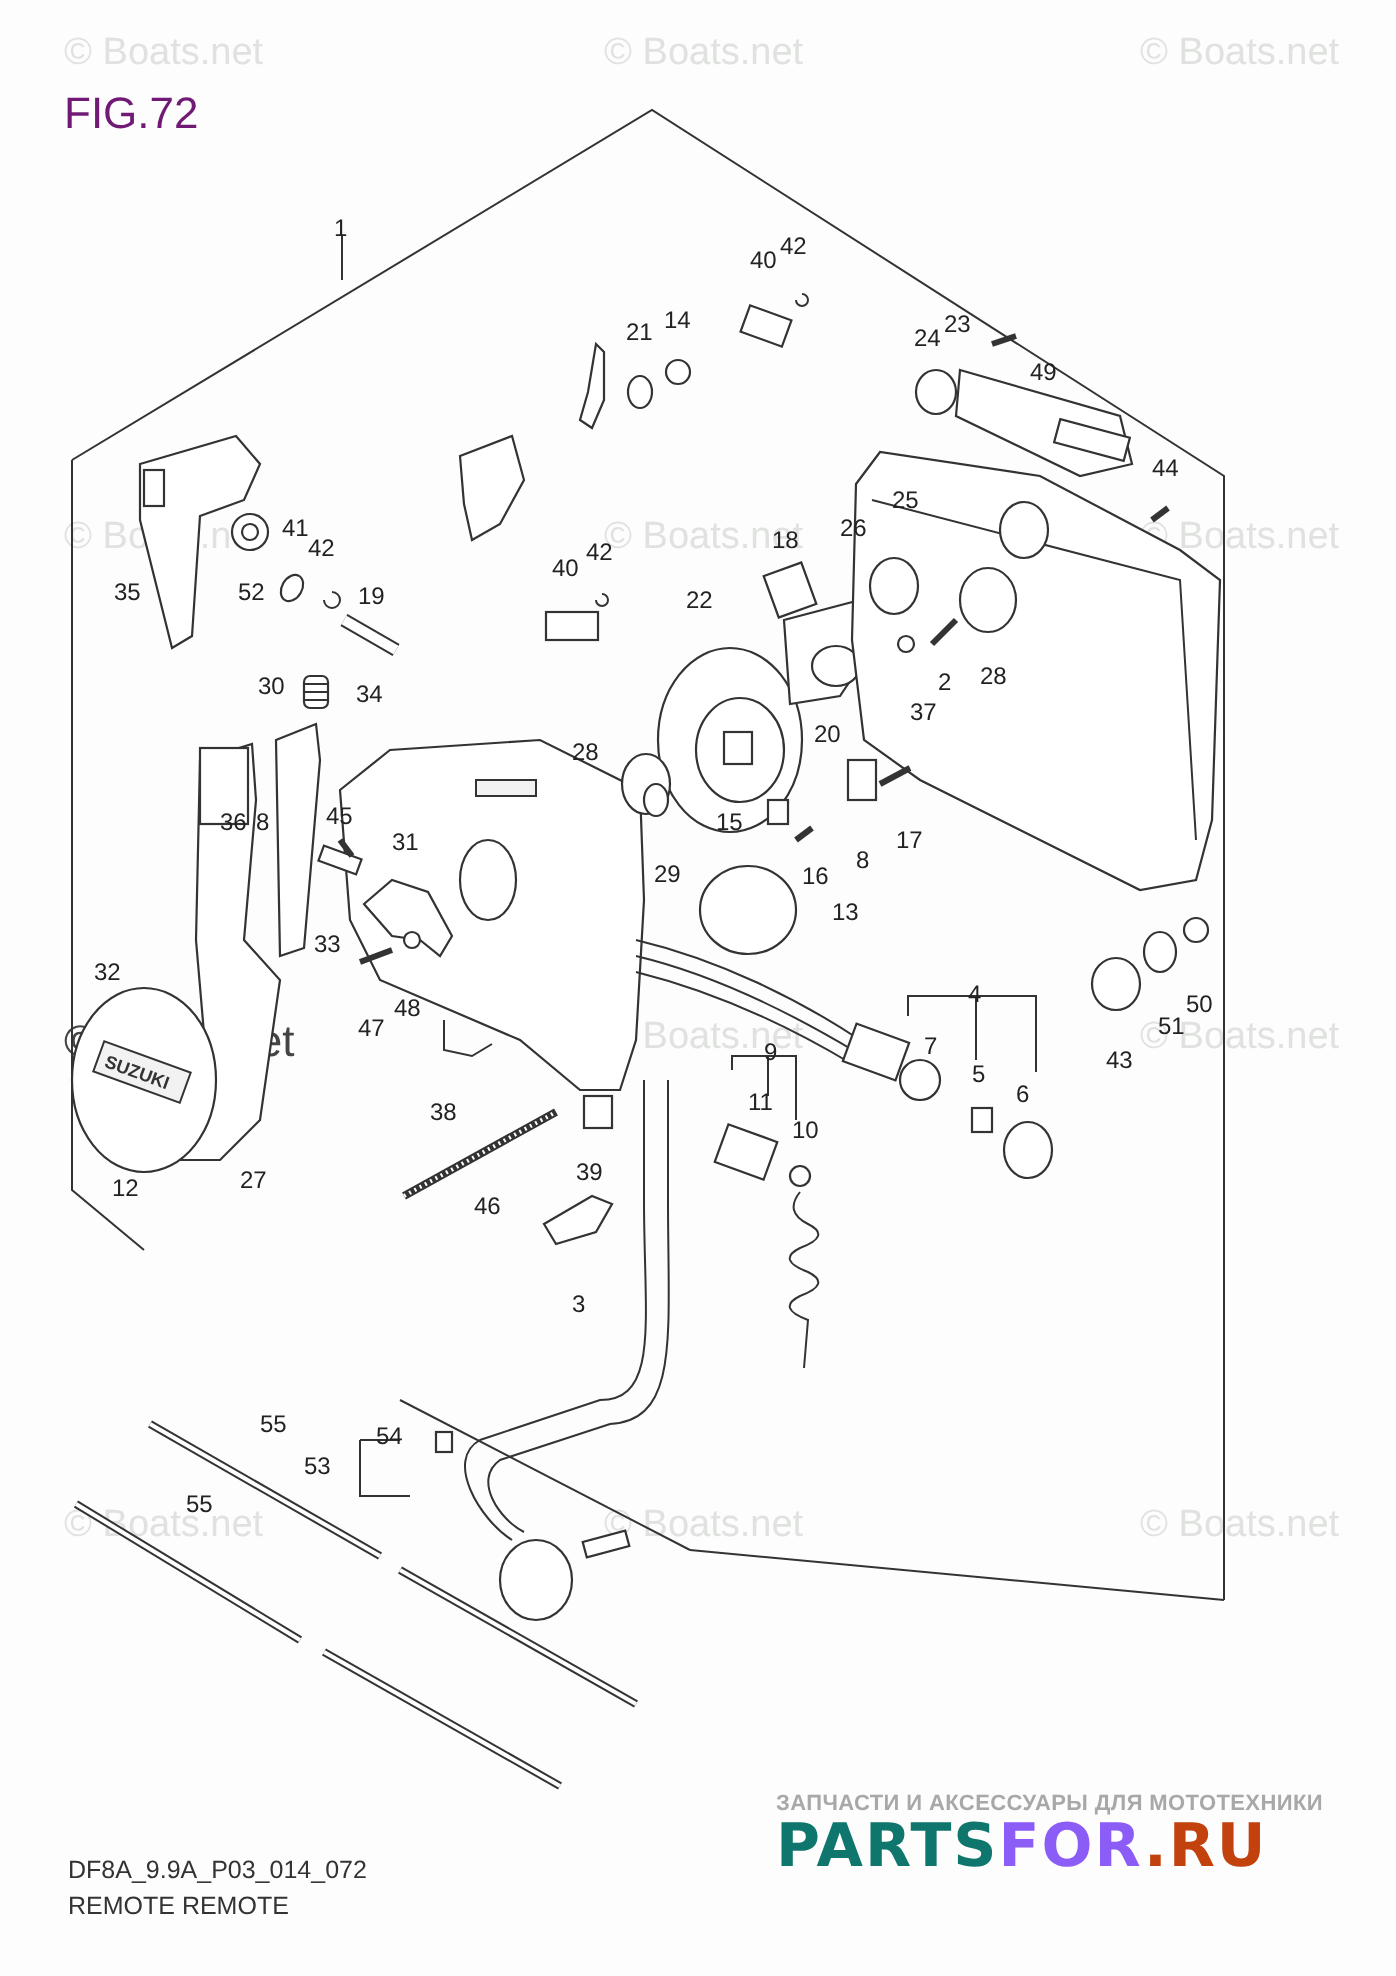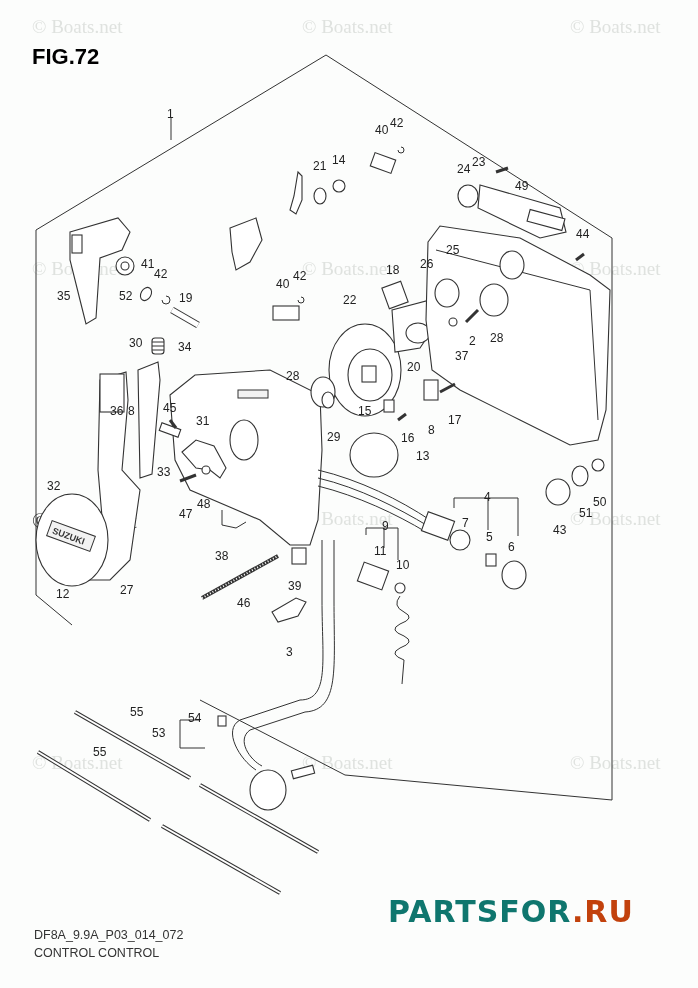--- a/index.html
+++ b/index.html
@@ -1,30 +1,30 @@
 <!DOCTYPE html>
 <html><head>
 <meta charset="utf-8">
 <style>
   html,body{margin:0;padding:0;background:#fcfdfc;}
   body{width:698px;height:988px;position:relative;overflow:hidden;font-family:"Liberation Sans",sans-serif;color:#222;}
-  .wm{position:absolute;font-family:Liberation Serif, serif;font-size:19px;color:#dfe2df;white-space:nowrap;}
+  .wm{position:absolute;font-family:Liberation Sans, sans-serif;font-size:19px;color:#dfe2df;white-space:nowrap;}
   .wm.dark{color:#444;font-size:22px;}
-  .fig-title{position:absolute;left:32px;top:44px;font-weight:bold;font-size:22px;color:#000000;}
+  .fig-title{position:absolute;left:32px;top:44px;font-weight:normal;font-size:22px;color:#701a75;}
   .caption{position:absolute;left:34px;font-size:12.5px;color:#333;}
   #diagram{position:absolute;left:0;top:0;}
   .lbl{font-family:"Liberation Sans",sans-serif;font-size:12px;fill:#222;}
   .ln{stroke:#333;stroke-width:1;fill:none;}
   .pt{stroke:#333;stroke-width:1.1;fill:#fff;}
   .pt2{stroke:#333;stroke-width:1;fill:#f2f2f2;}
   .brand{position:absolute;left:388px;top:896px;width:300px;}
   .brand-sub{font-size:11px;font-weight:bold;color:#a8a8a8;letter-spacing:0.2px;white-space:nowrap;}
   .brand-logo{font-size:30px;font-weight:bold;font-family:"DejaVu Sans",sans-serif;letter-spacing:1px;margin-top:-2px;white-space:nowrap;}
   .brand-logo .p1{color:#0f766e;}
-  .brand-logo .p2{color:#0f766e;}
+  .brand-logo .p2{color:#8b5cf6;}
   .brand-logo .p3{color:#c2410c;}
 </style>
 </head>
 <body>
 
 <div class="wm" style="left:32px;top:16px;">© Boats.net</div>
 <div class="wm" style="left:302px;top:16px;">© Boats.net</div>
 <div class="wm" style="left:570px;top:16px;">© Boats.net</div>
 <div class="wm" style="left:32px;top:258px;">© Boats.net</div>
 <div class="wm" style="left:302px;top:258px;">© Boats.net</div>
@@ -228,17 +228,18 @@
   <text class="lbl" x="593" y="506">50</text>
   <text class="lbl" x="579" y="517">51</text>
   <text class="lbl" x="119" y="300">52</text>
   <text class="lbl" x="152" y="737">53</text>
   <text class="lbl" x="188" y="722">54</text>
   <text class="lbl" x="130" y="716">55</text>
   <text class="lbl" x="93" y="756">55</text>
 </svg>
 
 <div class="caption" style="top:928px;">DF8A_9.9A_P03_014_072</div>
-<div class="caption" style="top:946px;">CONTROL CONTROL</div>
+<div class="caption" style="top:946px;">REMOTE REMOTE</div>
 
 <div class="brand">
+  <div class="brand-sub">ЗАПЧАСТИ И АКСЕССУАРЫ ДЛЯ МОТОТЕХНИКИ</div>
   <div class="brand-logo"><span class="p1">PARTS</span><span class="p2">FOR</span><span class="p3">.RU</span></div>
 </div>
 
 </body></html>

